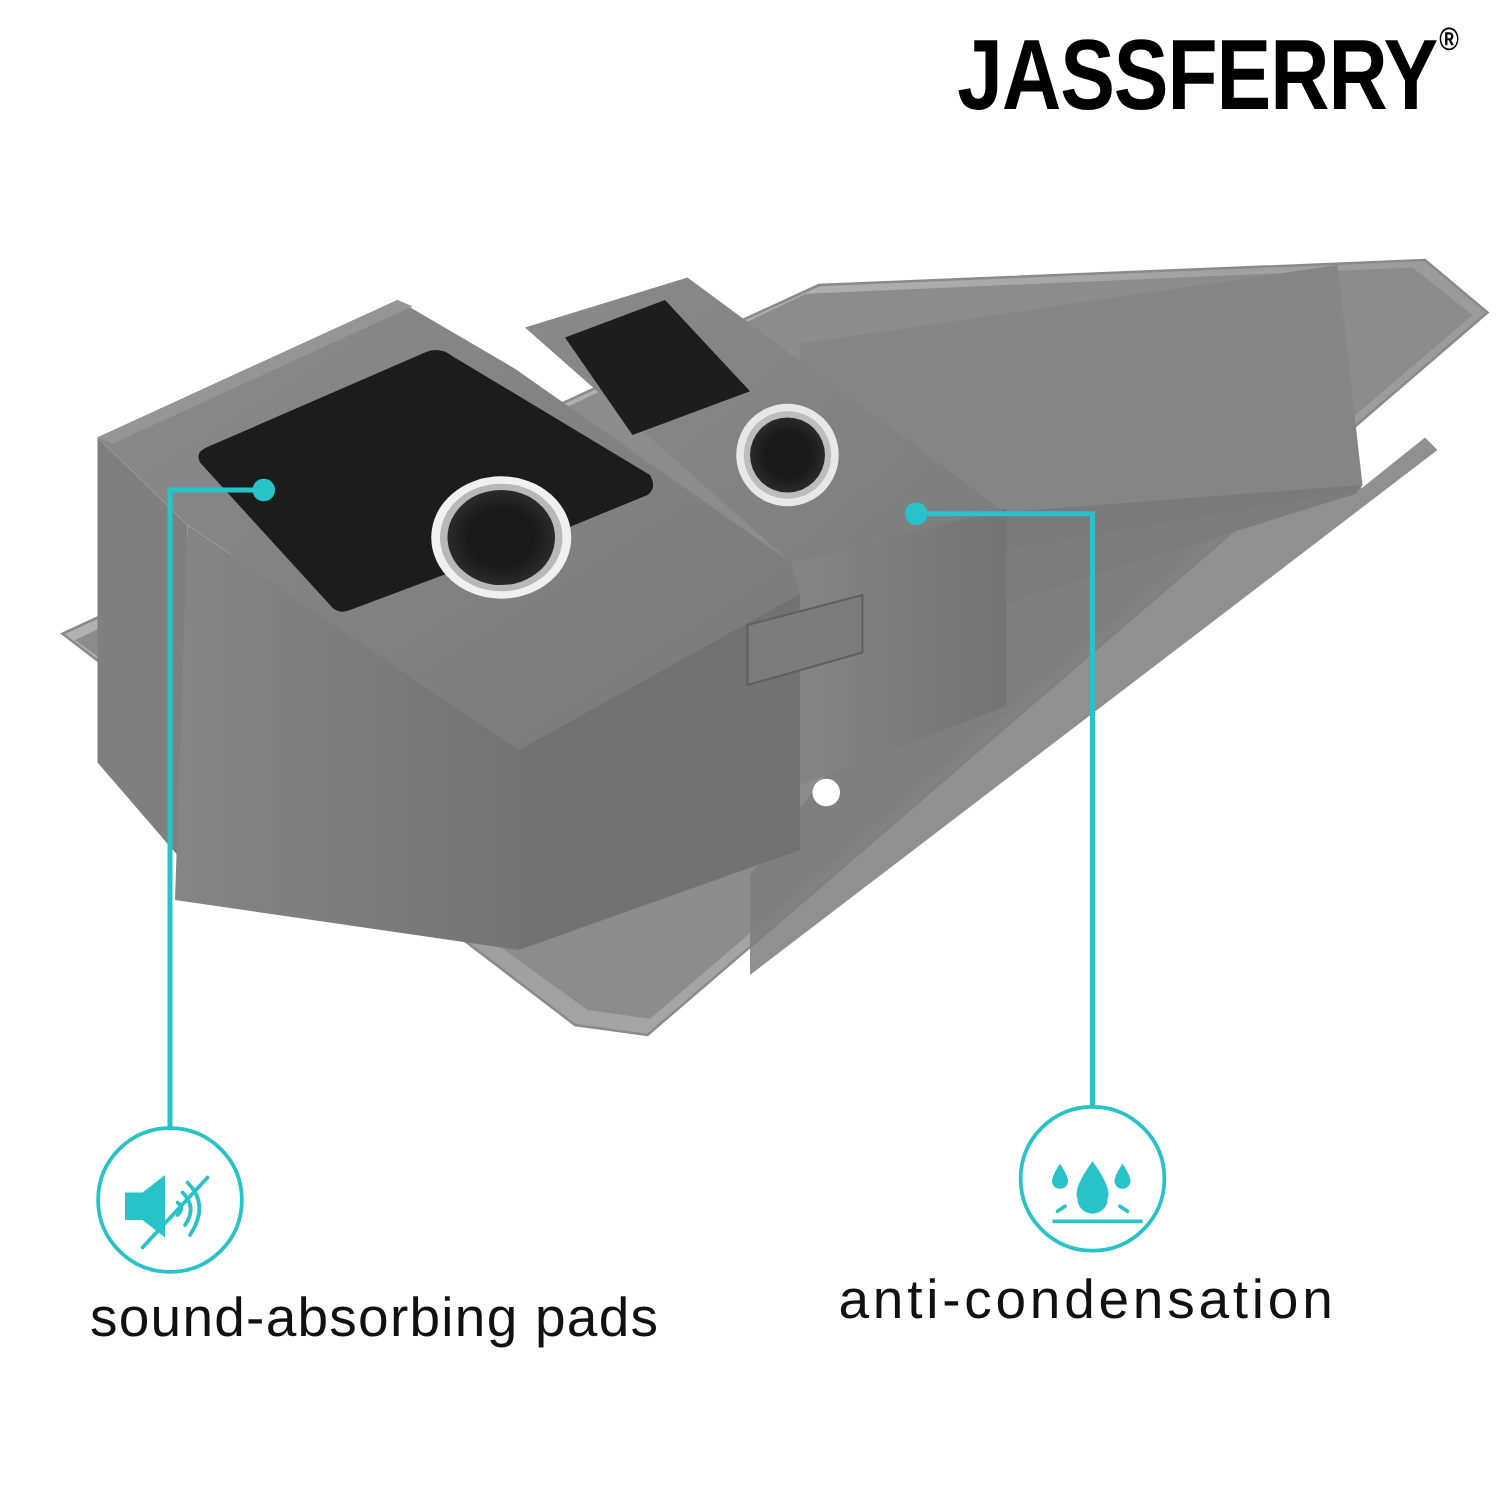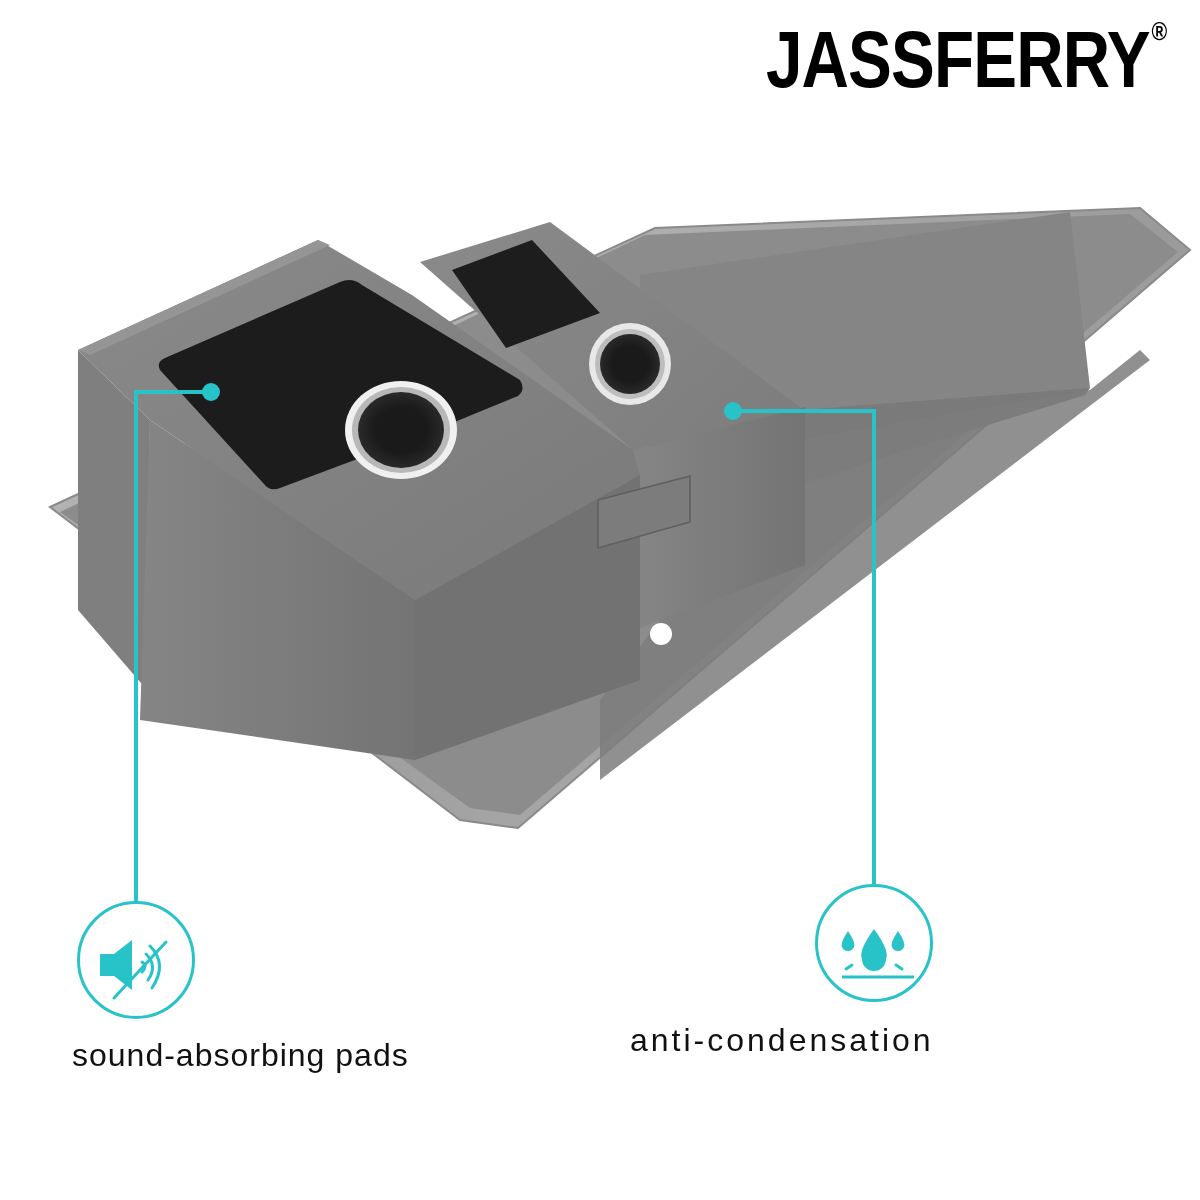--- a/index.html
+++ b/index.html
@@ -1,22 +1,22 @@
 <!DOCTYPE html>
 <html><head>
 <meta charset="utf-8">
 <style>
   html, body { margin: 0; padding: 0; background: #ffffff; }
   body { width: 1200px; height: 1200px; position: relative; overflow: hidden; font-family: "Liberation Sans", sans-serif; }
   .brand { position: absolute; top: 20px; right: 34px; font-family: "Liberation Sans", sans-serif; font-weight: 700; font-size: 80px; letter-spacing: -1px; color: #000; line-height: 1; transform: scaleX(0.82); transform-origin: right top; }
   .brand sup { font-size: 26px; vertical-align: top; position: relative; top: -2px; margin-left: 2px; }
   .scene { position: absolute; left: 0; top: 0; width: 1200px; height: 1200px; }
-  .label { position: absolute; color: #111; font-family: "Liberation Sans", sans-serif; font-size: 32px; letter-spacing: 1px; line-height: 50px; }
+  .label { position: absolute; color: #111; font-family: "Liberation Sans", sans-serif; font-size: 44px; letter-spacing: 1px; line-height: 50px; }
   .label-left { left: 72px; top: 1030px; }
-  .label-right { left: 630px; top: 1014px; width: 480px; letter-spacing: 3px; line-height: 52px; }
+  .label-right { left: 630px; top: 1014px; width: 480px; text-align: center; letter-spacing: 3px; line-height: 52px; }
   .icon-circle { position: absolute; width: 118px; height: 118px; border: 3px solid #27c3c9; border-radius: 50%; box-sizing: border-box; background: #fff; }
   .icon-left { left: 77px; top: 901px; }
   .icon-right { left: 815px; top: 884px; }
   .icon-circle svg { position: absolute; left: 0; top: 0; width: 112px; height: 112px; }
 </style>
 </head>
 <body>
 
 <div class="brand"><span>JASSFERRY</span><sup>®</sup></div>
 

